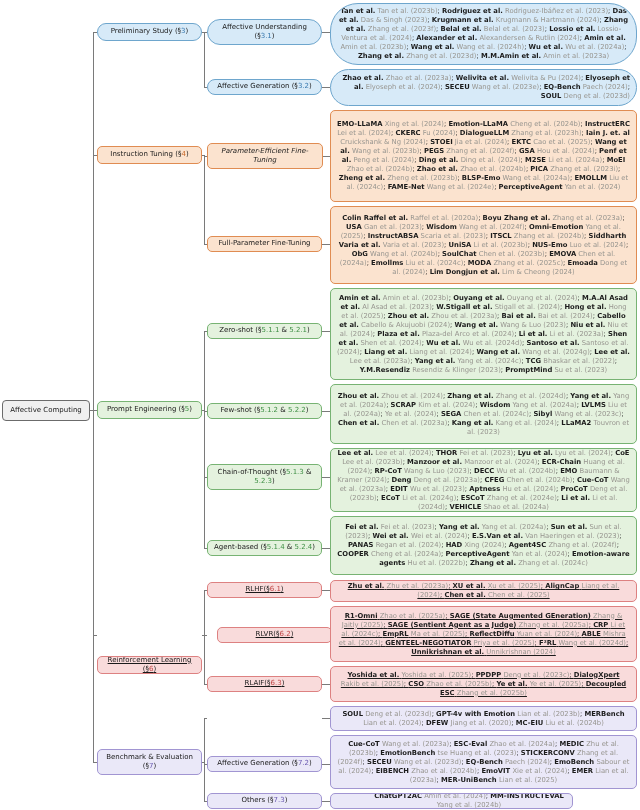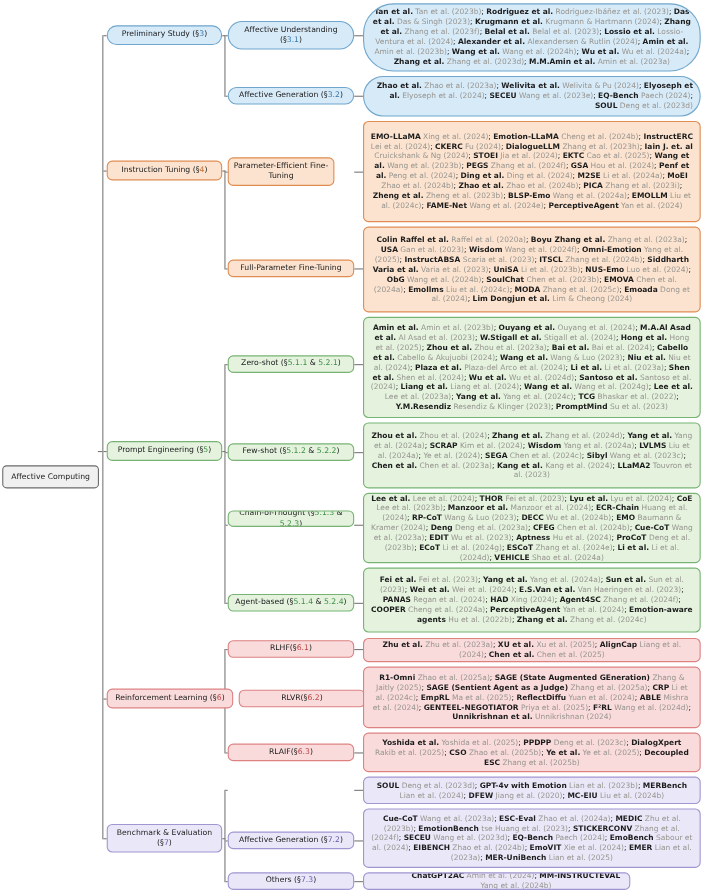--- a/index.html
+++ b/index.html
@@ -8,25 +8,25 @@
   .ln{position:absolute;background:#7a7a7a;}
   .node{position:absolute;box-sizing:border-box;border:1px solid;border-radius:5px;
         display:flex;align-items:center;justify-content:center;text-align:center;
         overflow:hidden;padding:1px 4px;}
   .lbl{font-size:7px;line-height:1.3;color:#1a1a1a;letter-spacing:0;}
   .leaf{font-size:6.8px;line-height:9px;color:#1c1c1c;padding:2px 6px;}
   .leaf b{font-weight:bold;color:#1c1c1c;}
   .leaf .cite{color:#97958f;}
   .sa{font-weight:normal;}
   
-  .root{background:#f0f0f0;border-color:#6b6b6b;margin-top:23px;}
+  .root{background:#f0f0f0;border-color:#6b6b6b;}
   .b{background:#d7eaf8;border-color:#6ea6cd;border-radius:28px;} .b .sa{color:#3a7ab0;}
   .o{background:#fbe3cf;border-color:#e08c52;} .o .sa{color:#c96a2a;}
   .g{background:#e4f2de;border-color:#77b373;} .g .sa{color:#3f8f45;}
-  .r{background:#f9dbdb;border-color:#dd8181;} .r .sa{color:#c04848;}
+  .r{background:#f9dbdb;border-color:#dd8181;text-decoration:underline;} .r .sa{color:#c04848;}
   .p{background:#eae8f8;border-color:#a195d2;} .p .sa{color:#6a5ab0;}
 </style>
 </head>
 <body>
 
 <div id="canvas">
 
   <div class="ln" style="left:89px;top:410px;width:4px;height:1px;"></div>
   <div class="ln" style="left:93px;top:32px;width:1px;height:731px;"></div>
   <div class="ln" style="left:94px;top:32px;width:3px;height:1px;"></div>
@@ -82,46 +82,46 @@
 
   <div class="node b lbl" style="left:97px;top:23px;width:105px;height:18px;">
       <span><span class="sk">Preliminary Study (§</span><span class="sa">3</span><span class="sk">)</span></span>
     </div>
   <div class="node o lbl" style="left:97px;top:146px;width:105px;height:18px;">
       <span><span class="sk">Instruction Tuning (§</span><span class="sa">4</span><span class="sk">)</span></span>
     </div>
   <div class="node g lbl" style="left:97px;top:401px;width:105px;height:18px;">
       <span><span class="sk">Prompt Engineering (§</span><span class="sa">5</span><span class="sk">)</span></span>
     </div>
-  <div class="node r lbl" style="left:97px;top:626px;width:115px;height:18px;">
+  <div class="node r lbl" style="left:97px;top:656px;width:105px;height:18px;">
       <span><span class="sk">Reinforcement Learning (§</span><span class="sa">6</span><span class="sk">)</span></span>
     </div>
   <div class="node p lbl" style="left:97px;top:749px;width:105px;height:26px;">
       <span><span class="sk">Benchmark &amp; Evaluation (§</span><span class="sa">7</span><span class="sk">)</span></span>
     </div>
 
   <div class="node b lbl" style="left:207px;top:19px;width:115px;height:26px;">
       <span><span class="sk">Affective Understanding (§</span><span class="sa">3.1</span><span class="sk">)</span></span>
     </div>
   <div class="node b lbl" style="left:207px;top:79px;width:115px;height:16px;">
       <span><span class="sk">Affective Generation (§</span><span class="sa">3.2</span><span class="sk">)</span></span>
     </div>
-  <div class="node o lbl" style="left:207px;top:143px;width:97px;height:26px;">
+  <div class="node o lbl" style="left:207px;top:143px;width:116px;height:26px;font-style:italic;">
       <span><span class="sk">Parameter-Efficient Fine-Tuning</span></span>
     </div>
   <div class="node o lbl" style="left:207px;top:236px;width:115px;height:16px;">
       <span><span class="sk">Full-Parameter Fine-Tuning</span></span>
     </div>
   <div class="node g lbl" style="left:207px;top:323px;width:115px;height:16px;">
       <span><span class="sk">Zero-shot (§</span><span class="sa">5.1.1</span><span class="sk"> &amp; </span><span class="sa">5.2.1</span><span class="sk">)</span></span>
     </div>
   <div class="node g lbl" style="left:207px;top:403px;width:115px;height:16px;">
       <span><span class="sk">Few-shot (§</span><span class="sa">5.1.2</span><span class="sk"> &amp; </span><span class="sa">5.2.2</span><span class="sk">)</span></span>
     </div>
-  <div class="node g lbl" style="left:207px;top:464px;width:115px;height:15px;">
+  <div class="node g lbl" style="left:207px;top:464px;width:115px;height:26px;">
       <span><span class="sk">Chain-of-Thought (§</span><span class="sa">5.1.3</span><span class="sk"> &amp; </span><span class="sa">5.2.3</span><span class="sk">)</span></span>
     </div>
   <div class="node g lbl" style="left:207px;top:540px;width:115px;height:16px;">
       <span><span class="sk">Agent-based (§</span><span class="sa">5.1.4</span><span class="sk"> &amp; </span><span class="sa">5.2.4</span><span class="sk">)</span></span>
     </div>
   <div class="node r lbl" style="left:207px;top:582px;width:115px;height:16px;">
       <span><span class="sk">RLHF(§</span><span class="sa">6.1</span><span class="sk">)</span></span>
     </div>
   <div class="node r lbl" style="left:207px;top:627px;width:115px;height:16px;margin-left:10px;">
       <span><span class="sk">RLVR(§</span><span class="sa">6.2</span><span class="sk">)</span></span>

